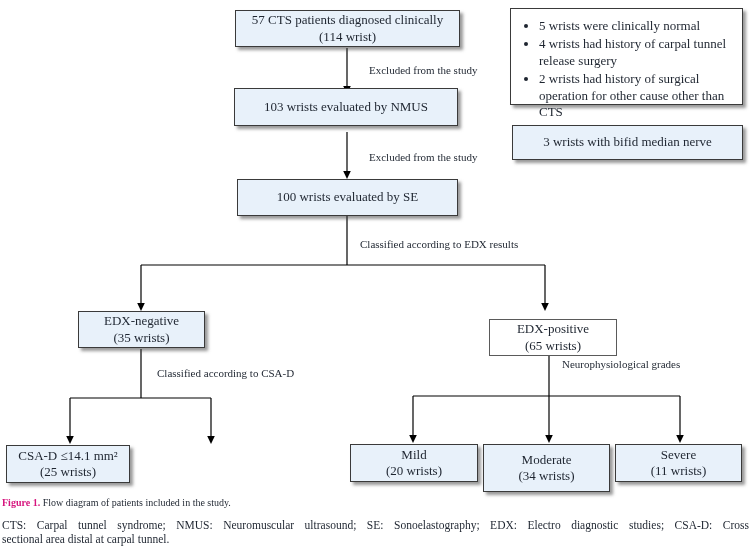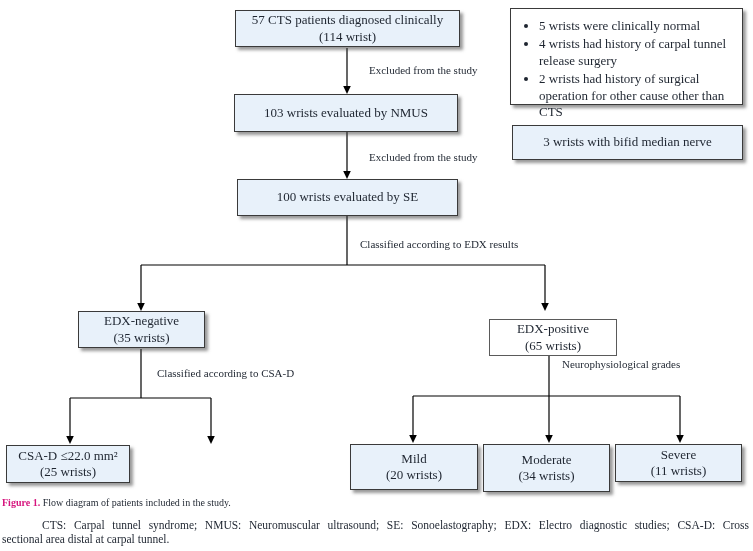--- a/index.html
+++ b/index.html
@@ -48,21 +48,21 @@
   }
   .caption{
     position:absolute;left:2px;top:497px;width:749px;
     font-size:10px;z-index:2;
   }
   .caption .fig-label{color:#d6157e;font-weight:bold;}
   .footnote{
     position:absolute;left:2px;top:518px;width:747px;
     font-size:11.5px;line-height:1.25;z-index:2;
   }
-  .footnote .jline{display:block;text-align:justify;text-align-last:justify;margin-left:40px;}
+  .footnote .jline{display:block;text-align:justify;text-align-last:justify;}
   .footnote .lline{display:block;text-align:left;}
 </style>
 </head>
 <body>
 
 <div id="figure">
 
   <svg id="connectors" width="753" height="551" viewBox="0 0 753 551">
     <g stroke="#000000" stroke-width="1.2" fill="none">
       <line x1="347" y1="48" x2="347" y2="87"></line>
@@ -91,45 +91,45 @@
       <polygon points="409.2,435 416.8,435 413,443"></polygon>
       <polygon points="676.2,435 683.8,435 680,443"></polygon>
     </g>
   </svg>
 
   <div class="box" style="left:235px;top:10px;width:225px;height:37px;">
     <div>57 CTS patients diagnosed clinically</div>
     <div>(114 wrist)</div>
   </div>
 
-  <div class="box" style="left:234px;top:94px;width:224px;height:38px;">
+  <div class="box" style="left:234px;top:88px;width:224px;height:38px;">
     <div>103 wrists evaluated by NMUS</div>
   </div>
 
   <div class="box" style="left:237px;top:179px;width:221px;height:37px;">
     <div>100 wrists evaluated by SE</div>
   </div>
 
   <div class="box" style="left:78px;top:311px;width:127px;height:37px;">
     <div>EDX-negative</div>
     <div>(35 wrists)</div>
   </div>
 
   <div class="box white" style="left:489px;top:311px;width:128px;height:37px;margin-top:8px;">
     <div>EDX-positive</div>
     <div>(65 wrists)</div>
   </div>
 
   <div class="box" style="left:6px;top:445px;width:124px;height:38px;">
-    <div>CSA-D ≤22.0 mm²</div>
+    <div>CSA-D ≤14.1 mm²</div>
     <div>(25 wrists)</div>
   </div>
 
 
-  <div class="box" style="left:350px;top:444px;width:128px;height:46px;">
+  <div class="box" style="left:350px;top:444px;width:128px;height:38px;">
     <div>Mild</div>
     <div>(20 wrists)</div>
   </div>
 
   <div class="box" style="left:483px;top:444px;width:127px;height:48px;">
     <div>Moderate</div>
     <div>(34 wrists)</div>
   </div>
 
   <div class="box" style="left:615px;top:444px;width:127px;height:38px;">

